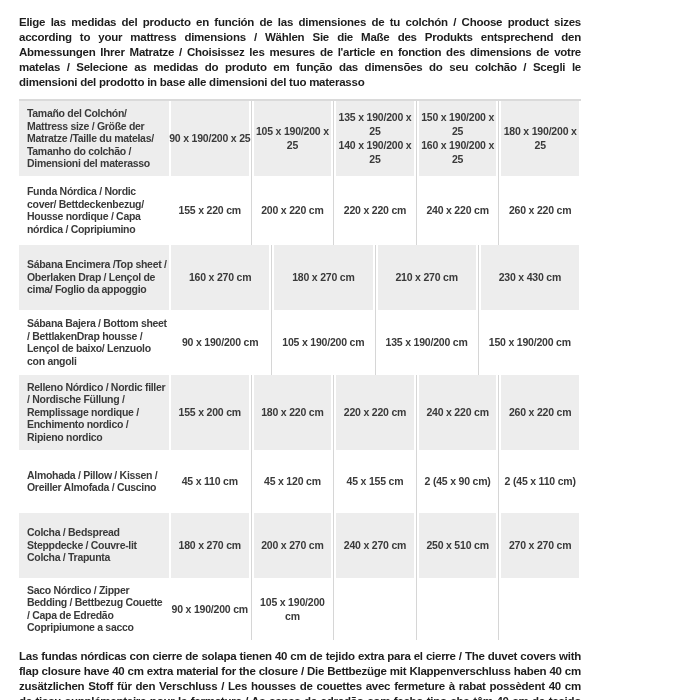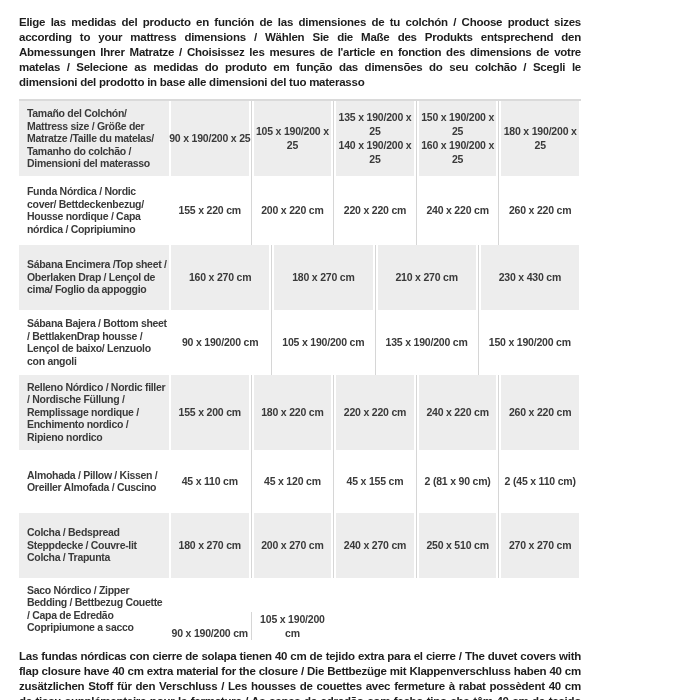--- a/index.html
+++ b/index.html
@@ -35,21 +35,21 @@
   }
   .trow.gray { background: #ededed; }
   .trow.white { background: #ffffff; }
   .trow:nth-child(1) { min-height: 73px; }
   .trow:nth-child(2) { min-height: 69px; }
   .trow:nth-child(3) { min-height: 65px; }
   .trow:nth-child(4) { min-height: 65px; }
   .trow:nth-child(5) { min-height: 75px; }
   .trow:nth-child(6) { min-height: 63px; }
   .trow:nth-child(7) { min-height: 65px; }
-  .trow:nth-child(8) { min-height: 60px; align-items: flex-end; }
+  .trow:nth-child(8) { min-height: 60px; }
   .lcell {
     box-sizing: border-box;
     width: 150px;
     flex: 0 0 150px;
     display: flex;
     align-items: center;
     padding: 6px 2px 6px 8px;
     font-size: 10.5px;
     line-height: 12.5px;
     font-weight: bold;
@@ -130,21 +130,21 @@
         <div class="vcell">180 x 220 cm</div>
         <div class="vcell">220 x 220 cm</div>
         <div class="vcell">240 x 220 cm</div>
         <div class="vcell">260 x 220 cm</div>
       </div>
       <div class="trow white">
         <div class="lcell">Almohada / Pillow / Kissen / Oreiller Almofada / Cuscino</div>
         <div class="vcell first">45 x 110 cm</div>
         <div class="vcell">45 x 120 cm</div>
         <div class="vcell">45 x 155 cm</div>
-        <div class="vcell">2 (81 x 90 cm)</div>
+        <div class="vcell">2 (45 x 90 cm)</div>
         <div class="vcell">2 (45 x 110 cm)</div>
       </div>
       <div class="trow gray">
         <div class="lcell">Colcha / Bedspread Steppdecke / Couvre-lit Colcha / Trapunta</div>
         <div class="vcell first">180 x 270 cm</div>
         <div class="vcell">200 x 270 cm</div>
         <div class="vcell">240 x 270 cm</div>
         <div class="vcell">250 x 510 cm</div>
         <div class="vcell">270 x 270 cm</div>
       </div>

